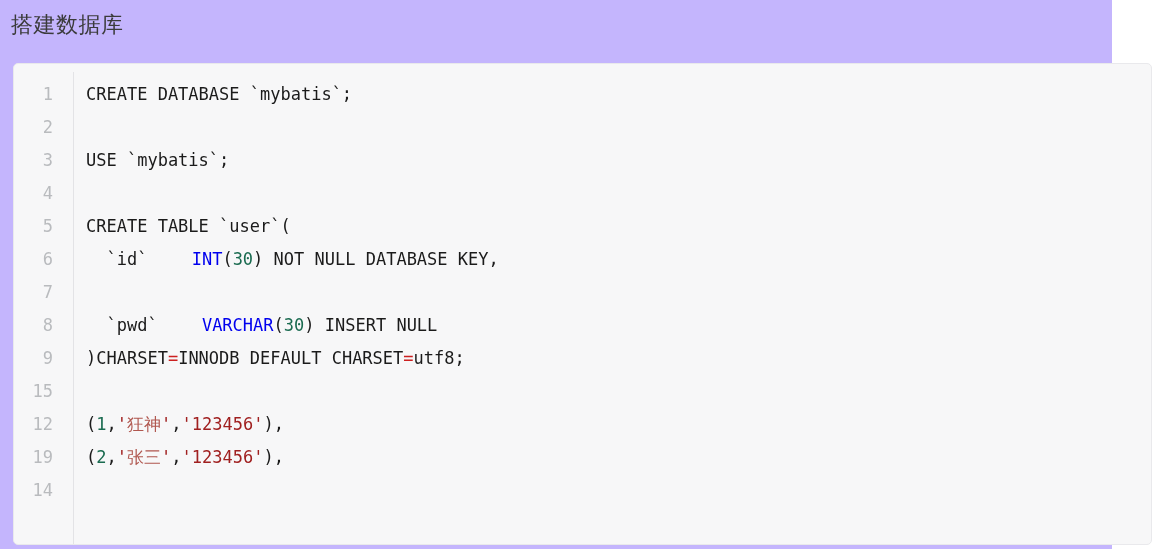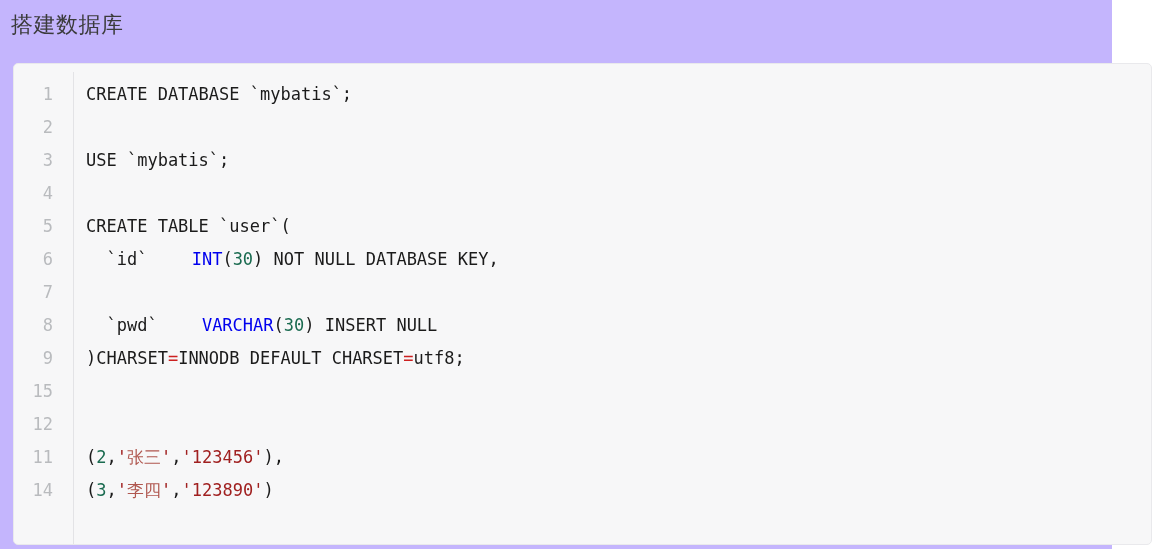--- a/index.html
+++ b/index.html
@@ -102,19 +102,19 @@
         <div class="code-line"><span class="lineno">1</span><span class="code-text"><span class="tok-plain">CREATE DATABASE `mybatis`;</span></span></div>
         <div class="code-line"><span class="lineno">2</span><span class="code-text"></span></div>
         <div class="code-line"><span class="lineno">3</span><span class="code-text"><span class="tok-plain">USE `mybatis`;</span></span></div>
         <div class="code-line"><span class="lineno">4</span><span class="code-text"></span></div>
         <div class="code-line"><span class="lineno">5</span><span class="code-text"><span class="tok-plain">CREATE TABLE `user`(</span></span></div>
         <div class="code-line"><span class="lineno">6</span><span class="code-text"><span class="tok-plain">  `id` </span><span class="tok-type">INT</span><span class="tok-plain">(</span><span class="tok-num">30</span><span class="tok-plain">) NOT NULL DATABASE KEY,</span></span></div>
         <div class="code-line"><span class="lineno">7</span></div>
         <div class="code-line"><span class="lineno">8</span><span class="code-text"><span class="tok-plain">  `pwd` </span><span class="tok-type">VARCHAR</span><span class="tok-plain">(</span><span class="tok-num">30</span><span class="tok-plain">) INSERT NULL</span></span></div>
         <div class="code-line"><span class="lineno">9</span><span class="code-text"><span class="tok-plain">)CHARSET</span><span class="tok-op">=</span><span class="tok-plain">INNODB DEFAULT CHARSET</span><span class="tok-op">=</span><span class="tok-plain">utf8;</span></span></div>
         <div class="code-line"><span class="lineno">15</span><span class="code-text"></span></div>
-        <div class="code-line"><span class="lineno">12</span></div>
-        <div class="code-line"><span class="lineno">11</span><span class="code-text"><span class="tok-plain">(</span><span class="tok-num">2</span><span class="tok-plain">,</span><span class="tok-str">'</span><span class="tok-cjk">张三</span><span class="tok-str">'</span><span class="tok-plain">,</span><span class="tok-str">'123456'</span><span class="tok-plain">),</span></span></div>
-        <div class="code-line"><span class="lineno">14</span><span class="code-text"><span class="tok-plain">(</span><span class="tok-num">3</span><span class="tok-plain">,</span><span class="tok-str">'</span><span class="tok-cjk">李四</span><span class="tok-str">'</span><span class="tok-plain">,</span><span class="tok-str">'123890'</span><span class="tok-plain">)</span></span></div>
+        <div class="code-line"><span class="lineno">12</span><span class="code-text"><span class="tok-plain">(</span><span class="tok-num">1</span><span class="tok-plain">,</span><span class="tok-str">'</span><span class="tok-cjk">狂神</span><span class="tok-str">'</span><span class="tok-plain">,</span><span class="tok-str">'123456'</span><span class="tok-plain">),</span></span></div>
+        <div class="code-line"><span class="lineno">19</span><span class="code-text"><span class="tok-plain">(</span><span class="tok-num">2</span><span class="tok-plain">,</span><span class="tok-str">'</span><span class="tok-cjk">张三</span><span class="tok-str">'</span><span class="tok-plain">,</span><span class="tok-str">'123456'</span><span class="tok-plain">),</span></span></div>
+        <div class="code-line"><span class="lineno">14</span></div>
       </div>
   </div>
 
 </div>
 
 </body></html>

